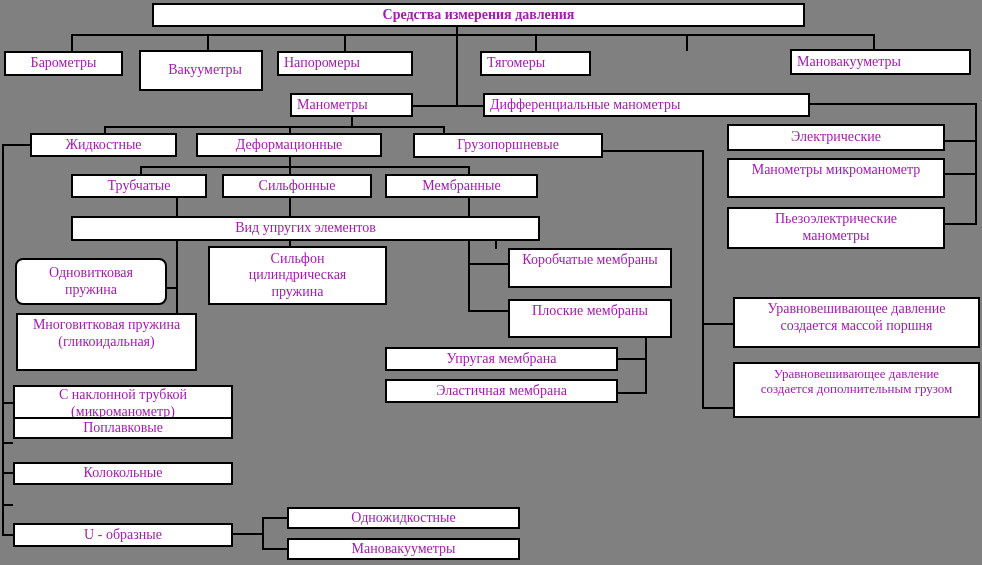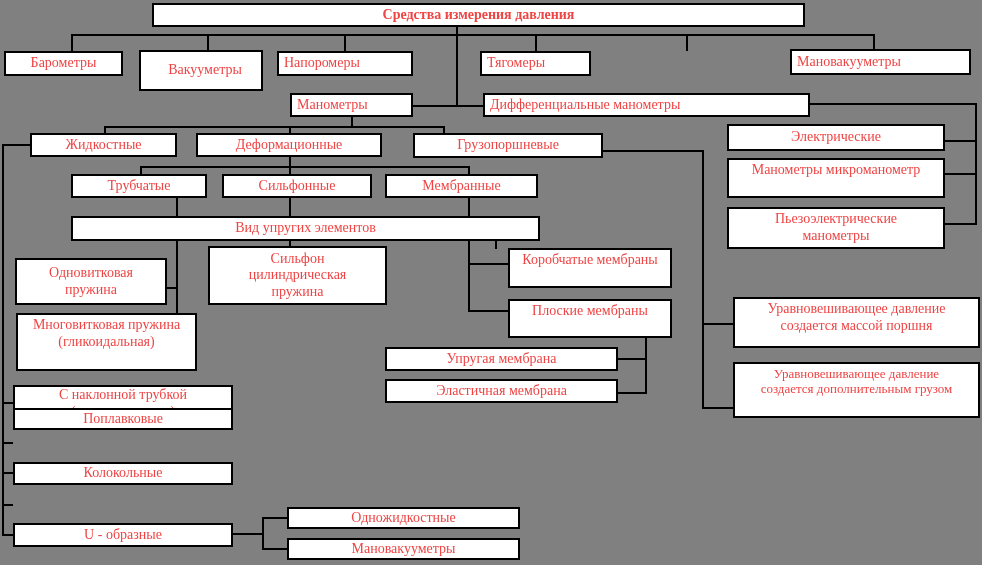--- a/index.html
+++ b/index.html
@@ -8,21 +8,21 @@
     width:982px;height:565px;
     background:#808080;
     font-family:"Liberation Serif","DejaVu Serif",serif;
     overflow:hidden;
   }
   .node{
     position:absolute;
     box-sizing:border-box;
     background:#ffffff;
     border:2px solid #000000;
-    color:#ef4444;
+    color:#a21caf;
     font-size:14px;
     line-height:1.18;
     display:flex;
     align-items:center;
     justify-content:center;
     text-align:center;
     white-space:pre-line;
     z-index:2;
   }
   .node.bold{font-weight:bold;}
@@ -113,40 +113,40 @@
   <div class="node top" style="left:727px;top:158px;width:218px;height:40px;">Манометры микроманометр</div>
   <div class="node" style="left:727px;top:207px;width:218px;height:42px;">Пьезоэлектрические
 манометры</div>
 
   <div class="node" style="left:71px;top:174px;width:136px;height:24px;">Трубчатые</div>
   <div class="node" style="left:222px;top:174px;width:150px;height:24px;">Сильфонные</div>
   <div class="node" style="left:385px;top:174px;width:153px;height:24px;">Мембранные</div>
 
   <div class="node" style="left:71px;top:216px;width:469px;height:25px;">Вид упругих элементов</div>
 
-  <div class="node" style="left:15px;top:258px;width:152px;height:47px;">Одновитковая
+  <div class="node" style="left:15px;top:258px;width:152px;height:47px;border-radius:8px;">Одновитковая
 пружина</div>
   <div class="node" style="left:208px;top:246px;width:179px;height:59px;">Сильфон
 цилиндрическая
 пружина</div>
   <div class="node top" style="left:16px;top:313px;width:181px;height:58px;">Многовитковая пружина
 (гликоидальная)</div>
 
   <div class="node top" style="left:508px;top:248px;width:164px;height:40px;">Коробчатые мембраны</div>
   <div class="node top" style="left:508px;top:299px;width:164px;height:39px;">Плоские мембраны</div>
   <div class="node" style="left:385px;top:347px;width:233px;height:24px;">Упругая мембрана</div>
   <div class="node" style="left:385px;top:379px;width:233px;height:24px;">Эластичная мембрана</div>
 
   <div class="node top" style="left:733px;top:297px;width:247px;height:51px;">Уравновешивающее давление
 создается массой поршня</div>
   <div class="node top tight" style="left:733px;top:362px;width:247px;height:56px;">Уравновешивающее давление
 создается дополнительным грузом</div>
 
   <div class="node" style="left:13px;top:385px;width:220px;height:38px;">С наклонной трубкой
 (микроманометр)</div>
-  <div class="node" style="left:13px;top:408px;width:220px;height:22px;">Поплавковые</div>
+  <div class="node" style="left:13px;top:417px;width:220px;height:22px;">Поплавковые</div>
   <div class="node" style="left:13px;top:462px;width:220px;height:23px;">Колокольные</div>
   <div class="node" style="left:13px;top:523px;width:220px;height:24px;">U - образные</div>
 
   <div class="node" style="left:287px;top:507px;width:233px;height:22px;">Одножидкостные</div>
   <div class="node" style="left:287px;top:538px;width:233px;height:22px;">Мановакууметры</div>
 
 </div>
 
 </body></html>

